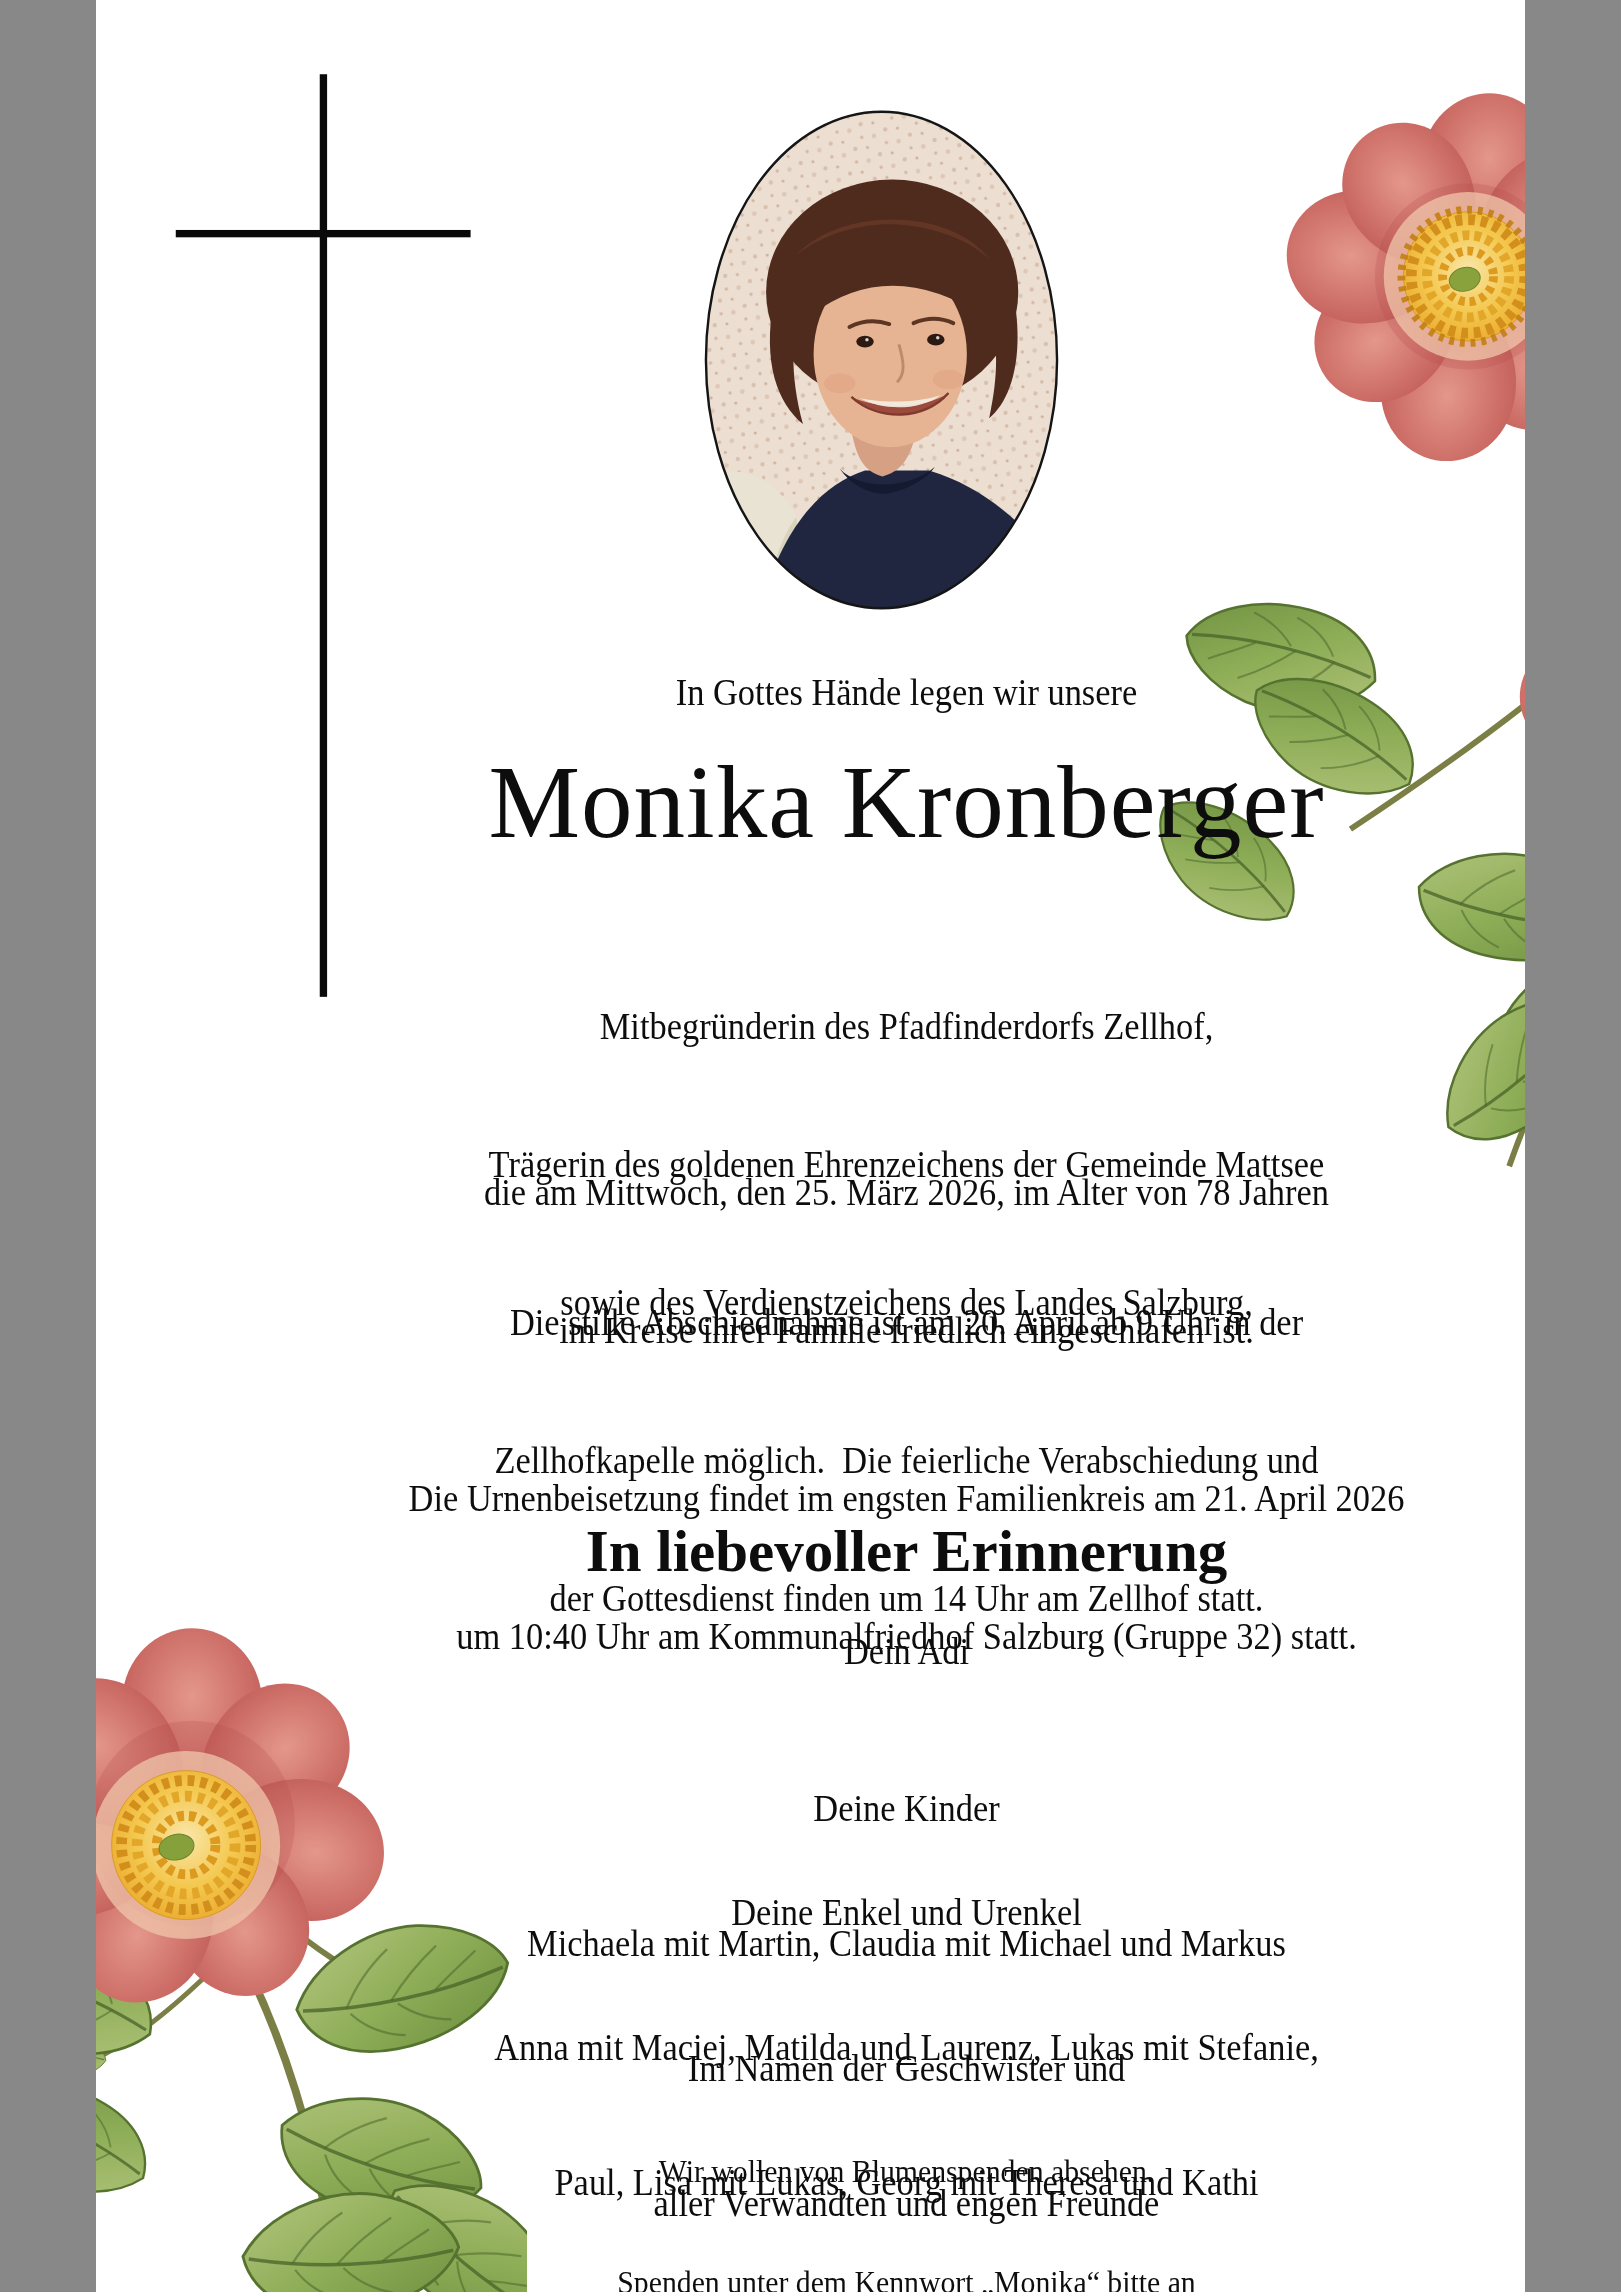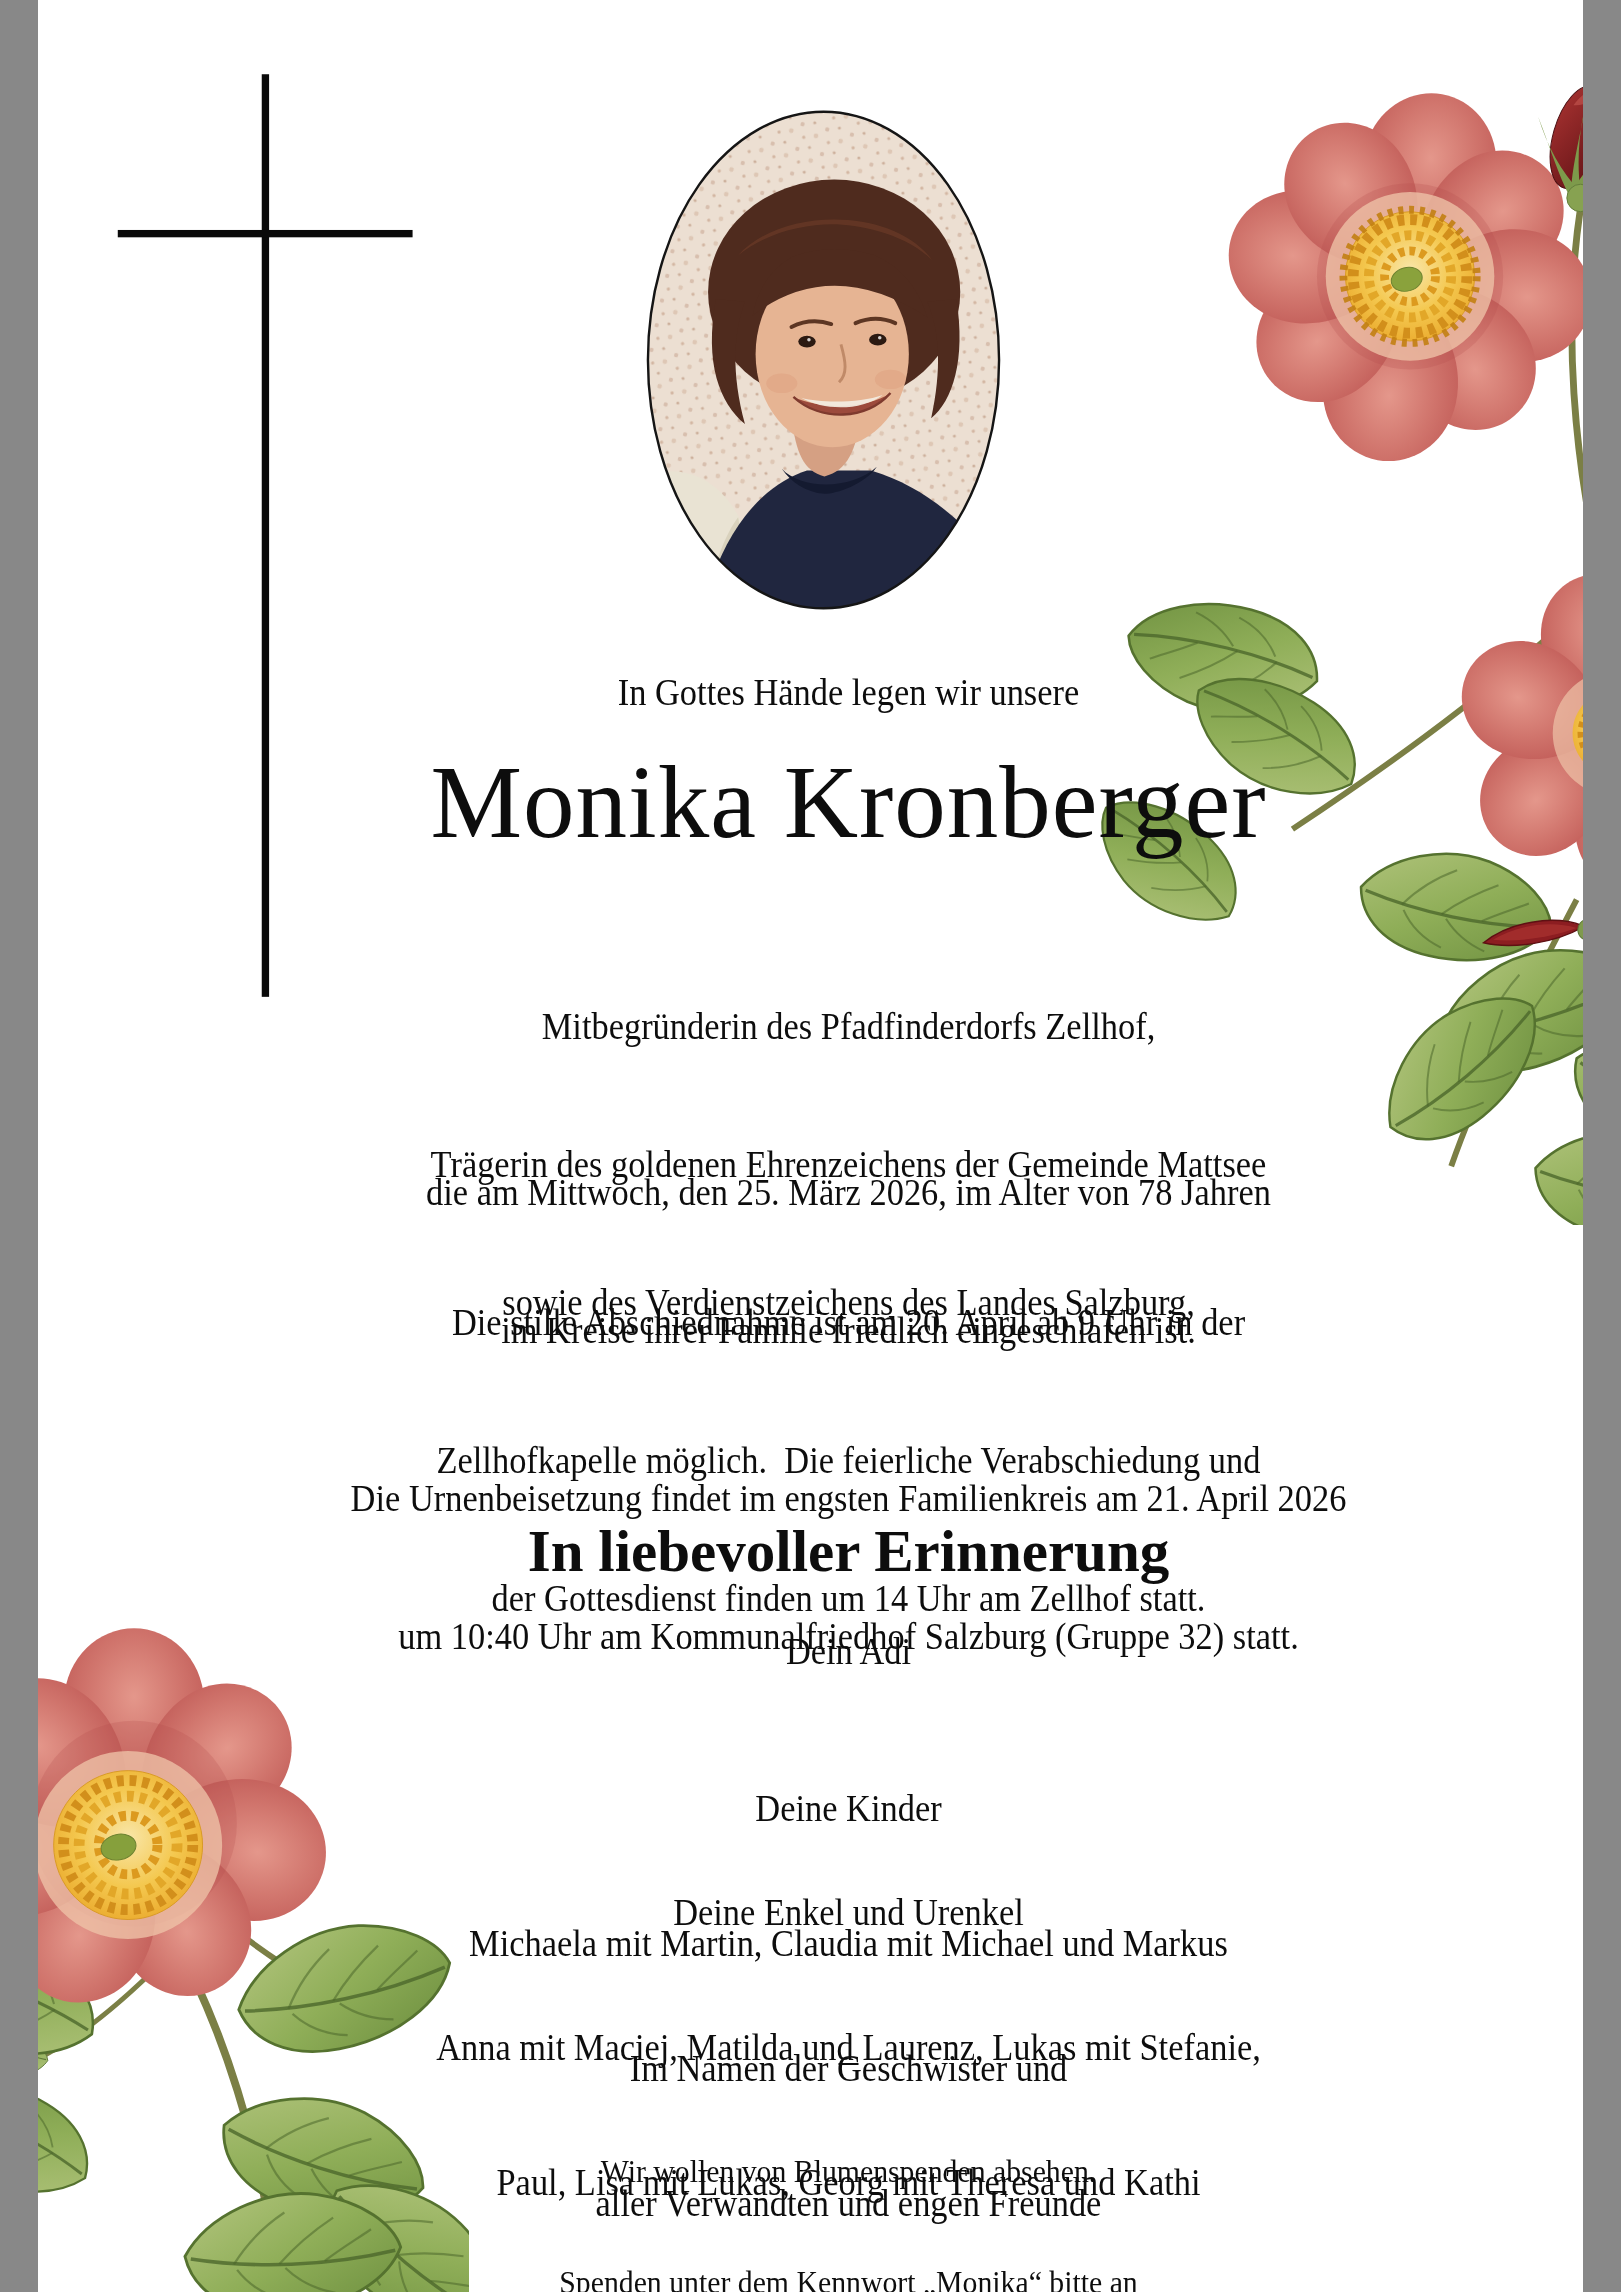--- a/index.html
+++ b/index.html
@@ -1,17 +1,17 @@
 <!DOCTYPE html>
 <html><head>
 <meta charset="utf-8">
 <style>
   html,body{margin:0;padding:0;background:#888;}
   .page{
-    position:relative;width:1545px;height:2293px;background:#ffffff;
+    position:relative;width:1429px;height:2293px;background:#ffffff;
     margin:0 auto;overflow:hidden;
     font-family:"Liberation Serif","DejaVu Serif",serif;color:#0d0d0d;
   }
   .art{position:absolute;z-index:2;}
   .cross{position:absolute;left:69px;top:67px;z-index:3;}
   .photo{position:absolute;left:608px;top:108px;width:355px;height:504px;z-index:4;}
   .txt{position:absolute;left:0;width:1621px;text-align:center;z-index:5;white-space:pre;}
   .cond{transform:scaleX(.93);transform-origin:50% 50%;}
   .intro{top:670px;font-size:37px;line-height:45px;}
   .name{top:744px;font-size:103px;line-height:116px;font-weight:normal;margin:0;letter-spacing:1px;}

